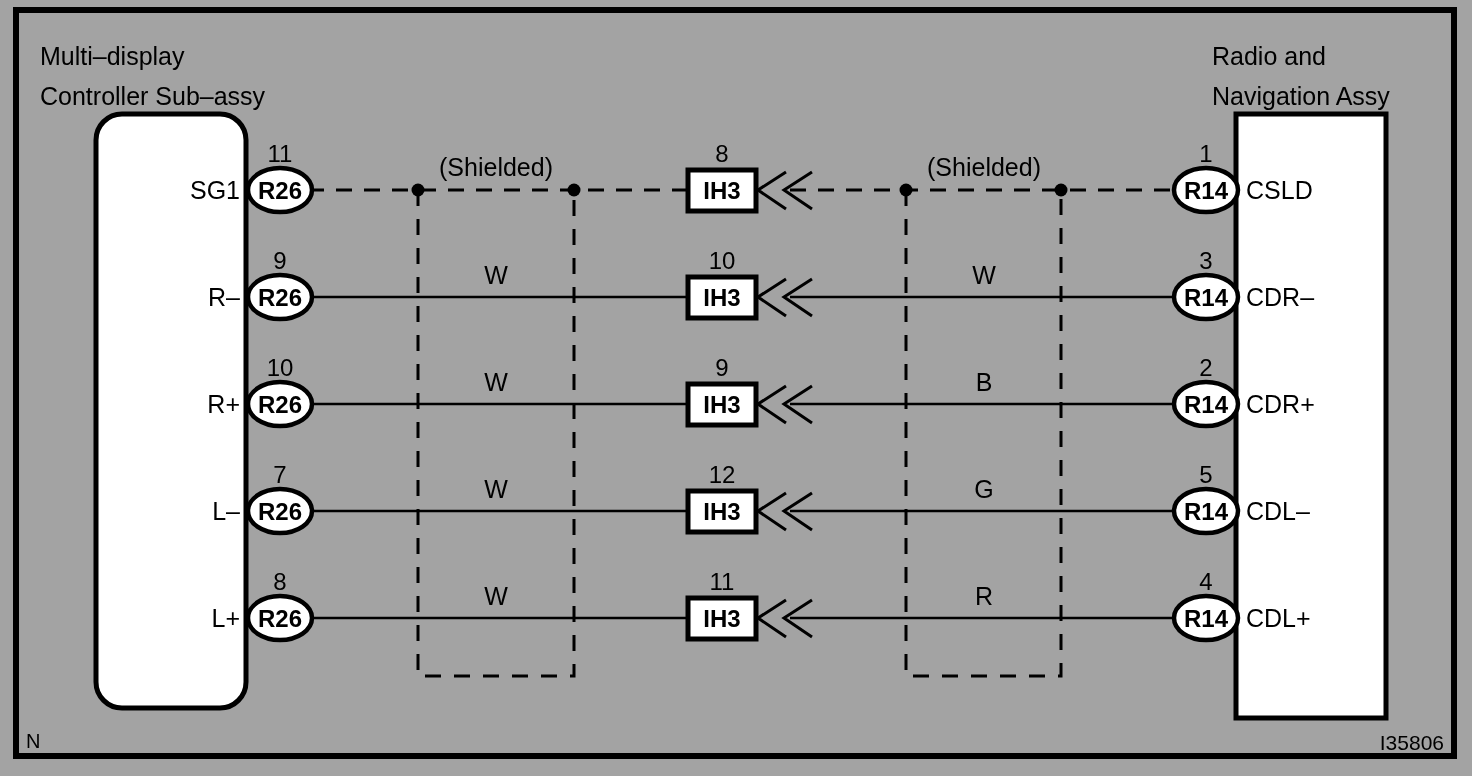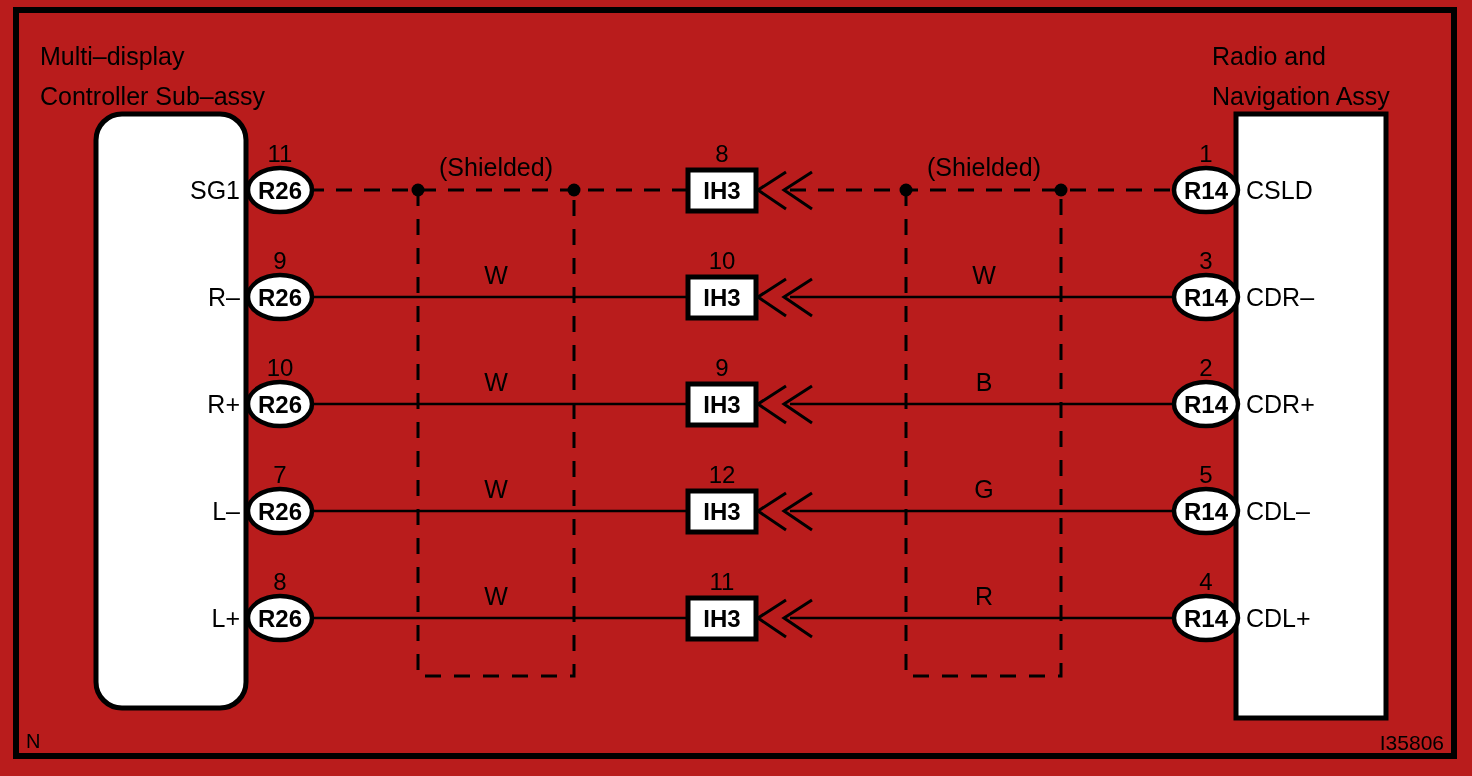--- a/index.html
+++ b/index.html
@@ -1,18 +1,18 @@
 <!DOCTYPE html>
 <html><head>
 <meta charset="utf-8">
 <style>
   html,body{margin:0;padding:0;background:#ffffff;}
   body{width:1472px;height:776px;overflow:hidden;
        font-family:"Liberation Sans", sans-serif;color:#000;}
-  #stage{position:relative;width:1472px;height:776px;background:#b91c1c;}
+  #stage{position:relative;width:1472px;height:776px;background:#a3a3a3;}
   svg#diagram{position:absolute;left:0;top:0;width:1472px;height:776px;display:block;}
   text{font-family:"Liberation Sans", sans-serif;fill:#000;}
   .t-title{font-size:25px;}
   .t-pin{font-size:25px;}
   .t-num{font-size:24px;}
   .t-conn{font-size:24px;font-weight:bold;}
   .t-wire{font-size:25px;}
   .t-shield{font-size:25px;}
   .t-code{font-size:21px;}
   .t-corner{font-size:20px;}

